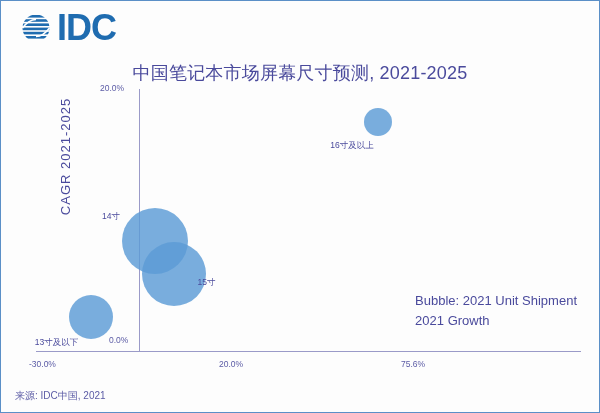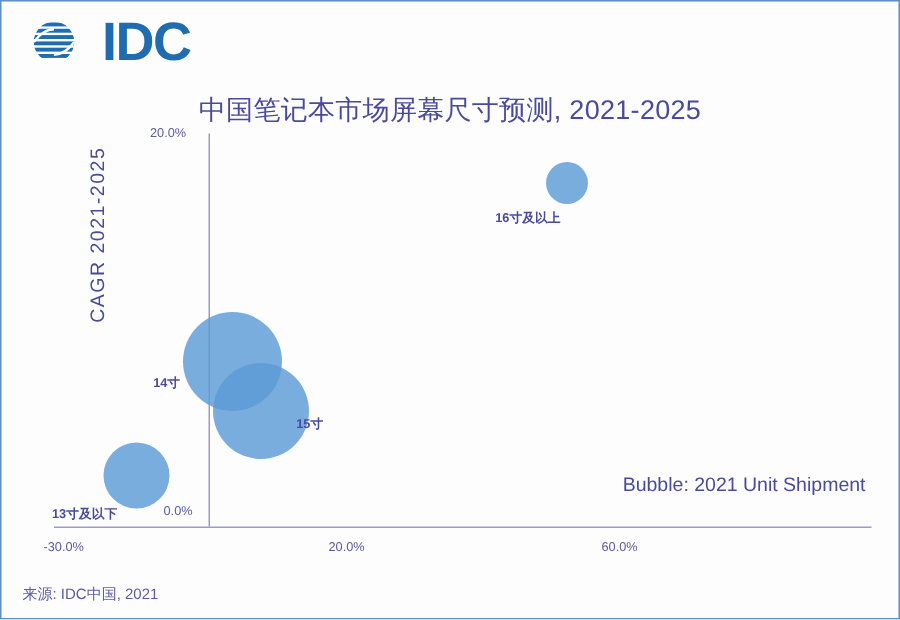--- a/index.html
+++ b/index.html
@@ -23,21 +23,21 @@
     overflow: hidden;
   }
 
   
   #brand {
     position: absolute;
     left: 18px;
     top: 9px;
     display: flex;
     align-items: center;
-    gap: 15px;
+    gap: 4px;
   }
   #brand-globe { display: block; }
   #brand-text {
     font-size: 36px;
     font-weight: bold;
     color: #1f6cb0;
     letter-spacing: -1px;
     line-height: 1;
   }
 
@@ -110,28 +110,27 @@
     position: absolute;
     border-radius: 50%;
     background: #5b9bd5;
     opacity: .82;
   }
   .bubble-label {
     position: absolute;
     font-size: 8.5px;
     color: #4a4a9c;
     white-space: nowrap;
-    font-weight: bold;
   }
 
   
   #legend {
     position: absolute;
     right: 22px;
-    top: 312px;
+    top: 290px;
     text-align: left;
     font-size: 13px;
     color: #4a4a9c;
     line-height: 1.55;
   }
 
   
   #source {
     position: absolute;
     left: 14px;
@@ -174,35 +173,36 @@
 
   <div id="plot">
     <div class="axis-line" id="y-axis"></div>
     <div class="axis-line" id="x-axis"></div>
 
     <div class="tick-label" id="ytick-20">20.0%</div>
     <div class="tick-label" id="ytick-0">0.0%</div>
 
     <div class="tick-label" id="xtick-m20">-30.0%</div>
     <div class="tick-label" id="xtick-20">20.0%</div>
-    <div class="tick-label" id="xtick-60">60.0%</div>
+    <div class="tick-label" id="xtick-60">75.6%</div>
 
     <div id="y-axis-title">CAGR 2021-2025</div>
 
     <div id="bubbles">
         <div class="bubble" style="left: 67.7px; top: 293.94px; width: 44px; height: 44px; background: rgb(91, 155, 213);"></div>
         <div class="bubble-label" style="left: 33.7px; top: 335.94px; text-align: center;">13寸及以下</div>
         <div class="bubble" style="left: 121.1px; top: 206.96px; width: 66px; height: 66px; background: rgb(91, 155, 213);"></div>
-        <div class="bubble-label" style="left: 101.1px; top: 209.96px; margin-top: 39px;">14寸</div>
+        <div class="bubble-label" style="left: 101.1px; top: 209.96px;">14寸</div>
         <div class="bubble" style="left: 140.5px; top: 240.71px; width: 64px; height: 64px; background: rgb(91, 155, 213);"></div>
         <div class="bubble-label" style="left: 196.5px; top: 276px;">15寸</div>
         <div class="bubble" style="left: 363.2px; top: 106.75px; width: 28px; height: 28px; background: rgb(91, 155, 213);"></div>
         <div class="bubble-label" style="left: 329.2px; top: 138.75px;">16寸及以上</div>
       </div>
   </div>
 
   <div id="legend">
     <div>Bubble: 2021 Unit Shipment</div>
+    <div>2021 Growth</div>
   </div>
 
   <div id="source">来源: IDC中国, 2021</div>
 
 </div>
 
 </body></html>

